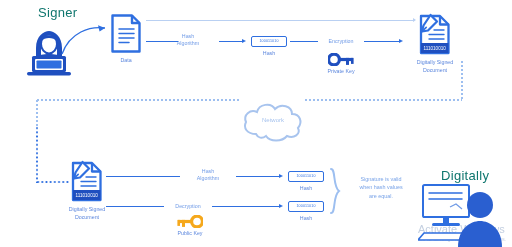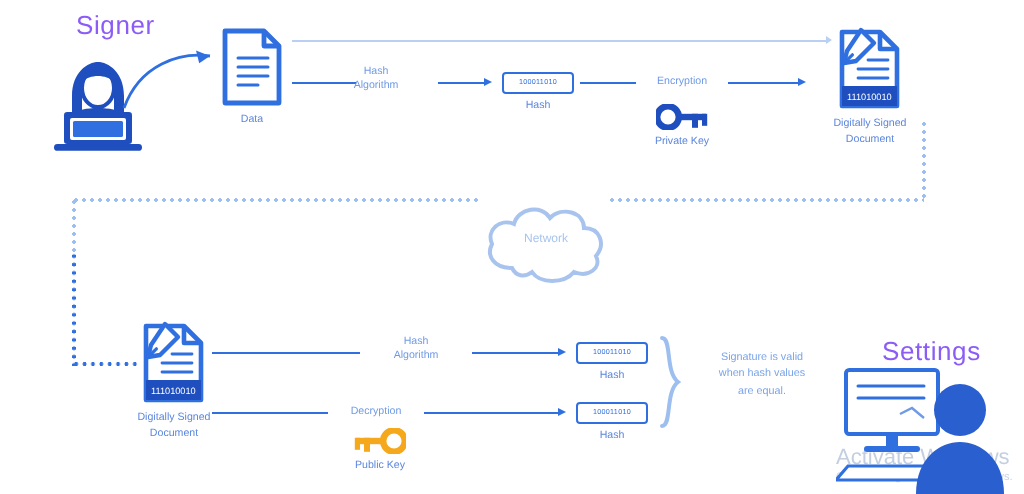--- a/index.html
+++ b/index.html
@@ -12,21 +12,21 @@
     width: 512px;
     height: 247px;
     background: #ffffff;
     font-family: "Liberation Sans", sans-serif;
     overflow: hidden;
   }
   .abs { position: absolute; }
 
   
   .role-title {
-    color: #8b5cf6;
+    color: #0f766e;
     font-size: 13px;
     letter-spacing: 0.3px;
     white-space: nowrap;
   }
   .caption {
     color: #5b86dd;
     font-size: 5.3px;
     line-height: 1.45;
     text-align: center;
     white-space: nowrap;
@@ -304,21 +304,21 @@
       <path d="M2 1 C7 1, 3.5 18, 10 23 C3.5 28, 7 45, 2 45" fill="none" stroke="#9dbff0" stroke-width="2" stroke-linecap="round"></path>
     </svg>
   </div>
 
   <div class="abs valid-note" style="left:343px; top:175px; width:76px;">
     <div>Signature is valid</div>
     <div>when hash values</div>
     <div>are equal.</div>
   </div>
 
-  <div class="abs role-title" style="left:441px; top:168px;">Settings</div>
+  <div class="abs role-title" style="left:441px; top:168px;">Digitally</div>
 
   <div class="abs wm-title" style="left:418px; top:223px;">Activate Windows</div>
   <div class="abs wm-sub" style="left:418px; top:236px;">Go to Settings to activate Windows.</div>
 
   <div class="abs" style="left:418px; top:183px; width:90px; height:64px;">
     <svg width="90" height="64" viewBox="0 0 90 64">
 
       <rect x="5" y="2" width="46" height="32" rx="1.6" fill="#ffffff" stroke="#2f6fe0" stroke-width="2"></rect>
       <g stroke="#2f6fe0" stroke-width="1.5" stroke-linecap="round">
         <line x1="11" y1="10" x2="44" y2="10"></line>

